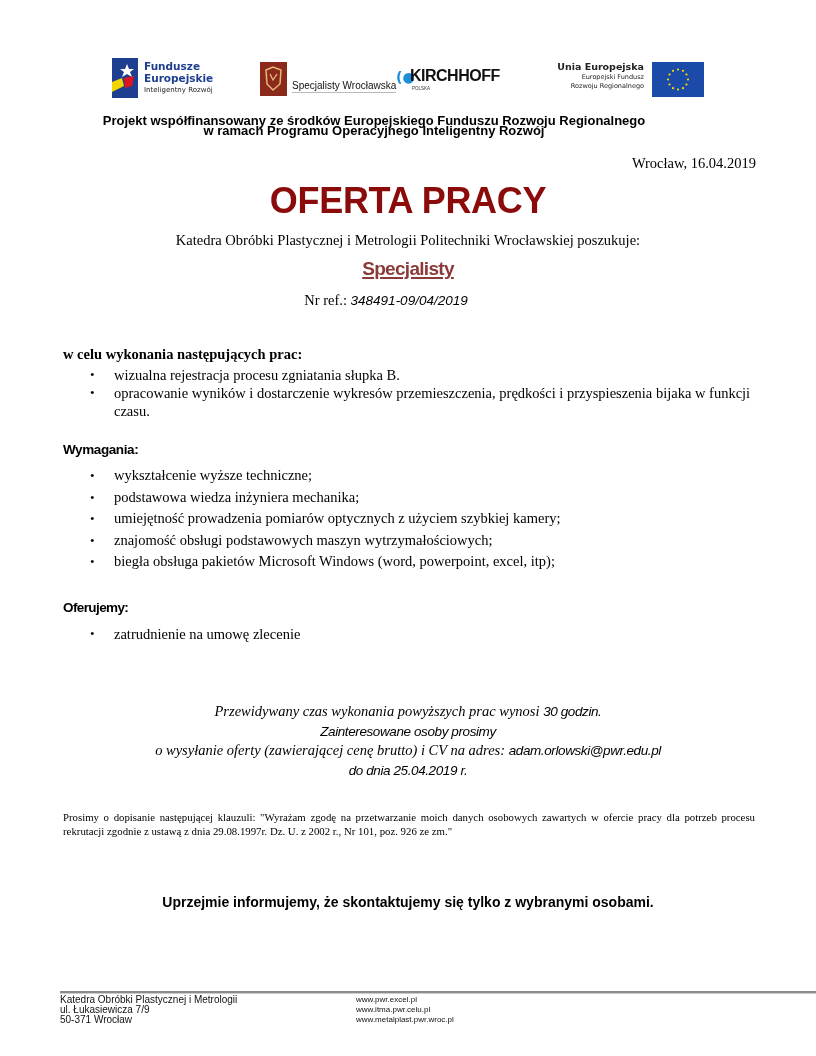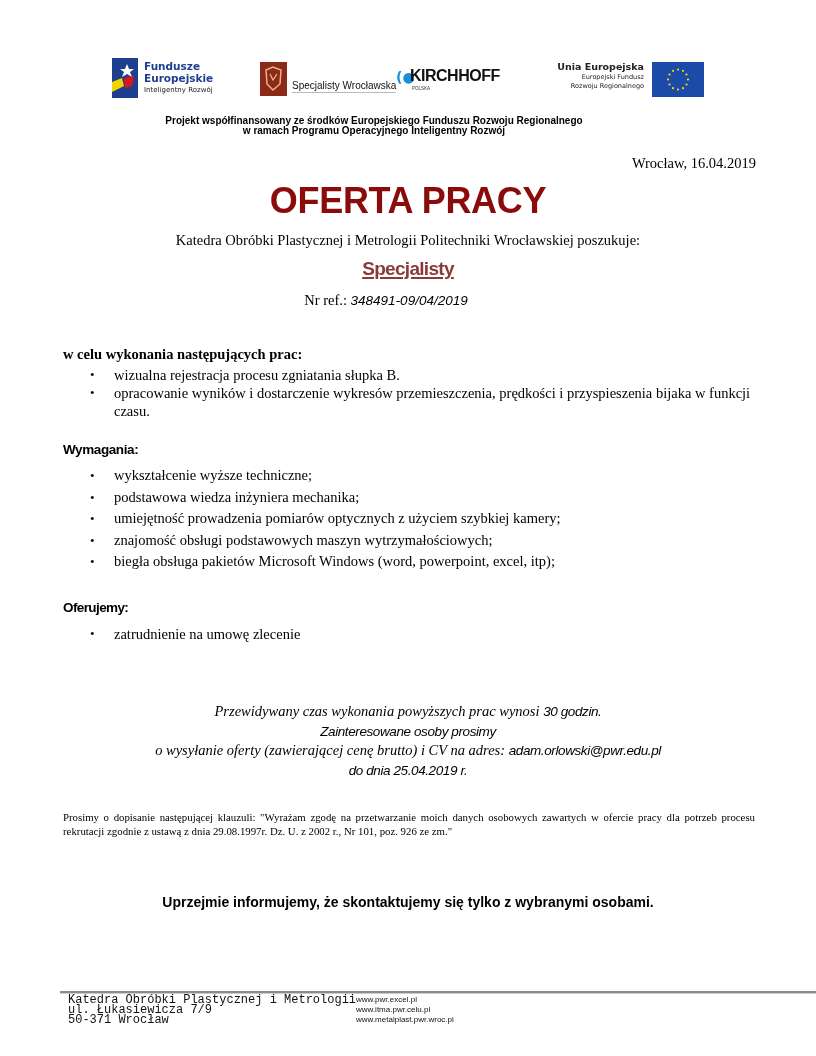--- a/index.html
+++ b/index.html
@@ -22,21 +22,21 @@
   .kirch-mark { position: absolute; left: 0; top: 2px; font-size: 14px; color: #1b8fd8; font-family: "DejaVu Sans", sans-serif; font-weight: bold; }
   .kirch-text { position: absolute; left: 14px; top: 0; font-family: "Liberation Sans", sans-serif; font-weight: bold; font-size: 16px; letter-spacing: -0.5px; color: #111; }
   .kirch-sub { position: absolute; left: 16px; top: 19px; font-family: "Liberation Sans", sans-serif; font-size: 4.5px; color: #333; }
 
   .logo-ue { left: 548px; top: 60px; width: 160px; height: 40px; }
   .ue-text { position: absolute; right: 64px; top: 1px; text-align: right; font-family: "DejaVu Sans", sans-serif; color: #222; white-space: nowrap; }
   .ue-t1 { font-size: 9.5px; font-weight: bold; line-height: 12px; display: block; }
   .ue-t2 { font-size: 6.5px; line-height: 9px; display: block; }
   .eu-flag { position: absolute; right: 4px; top: 2px; width: 52px; height: 35px; background: #1b4aa8; }
 
-  .cofin { left: 0; width: 748px; top: 116px; text-align: center; font-family: "Liberation Sans", sans-serif; font-weight: bold; font-size: 10px; line-height: 10px; }
+  .cofin { left: 0; width: 748px; top: 116px; text-align: center; font-family: "Liberation Sans", sans-serif; font-weight: bold; font-size: 13px; line-height: 10px; }
 
   .date { right: 60px; top: 155px; font-size: 14.5px; }
   .title { left: 0; width: 816px; top: 180px; text-align: center; font-family: "Liberation Sans", sans-serif; font-weight: bold; font-size: 36px; color: #8b0a0a; letter-spacing: -0.3px; }
   .dept { left: 0; width: 816px; top: 232px; text-align: center; font-size: 14.5px; }
   .position { left: 0; width: 816px; top: 258px; text-align: center; font-family: "Liberation Sans", sans-serif; font-weight: bold; font-size: 19px; color: #8b3a3a; letter-spacing: -0.7px; }
   .position span { text-decoration: underline; text-decoration-thickness: 2px; text-underline-offset: 2px; }
   .ref { left: 0; width: 772px; top: 292px; text-align: center; font-size: 14.5px; }
   .ref .rv { font-family: "Liberation Sans", sans-serif; font-style: italic; font-size: 13.5px; }
 
   .sec-tasks { left: 63px; top: 346px; font-size: 14.5px; font-weight: bold; }
@@ -53,21 +53,21 @@
   .offers { left: 88px; top: 625px; width: 680px; }
 
   .closing { left: 0; width: 816px; top: 702px; text-align: center; font-size: 14.5px; line-height: 18.5px; }
   .closing .it { font-style: italic; }
   .closing .sans { font-family: "Liberation Sans", sans-serif; font-style: italic; font-size: 13.5px; letter-spacing: -0.4px; }
 
   .clause { left: 63px; width: 692px; top: 810px; font-size: 10.8px; line-height: 14px; text-align: justify; text-align-last: left; }
   .notice { left: 0; width: 816px; top: 894px; text-align: center; font-family: "Liberation Sans", sans-serif; font-weight: bold; font-size: 14px; }
 
   .footer-line { left: 60px; width: 756px; top: 991px; height: 2px; background: #8c8c8c; border-bottom: 1px solid #ccc; }
-  .footer-left { left: 68px; top: 995px; font-family: Liberation Mono, monospace; font-size: 12px; line-height: 10px; color: #111; }
+  .footer-left { left: 60px; top: 995px; font-family: Liberation Sans, sans-serif; font-size: 10px; line-height: 10px; color: #111; }
   .footer-right { left: 356px; top: 995px; font-family: "Liberation Sans", sans-serif; font-size: 8px; line-height: 10px; color: #111; }
   .footer-left span, .footer-right span { display: block; }
 </style>
 </head>
 <body>
 
 <div class="abs logo-fe">
   <div class="fe-mark">
     <svg width="26" height="40" viewBox="0 0 26 40">
       <rect width="26" height="40" fill="#1e3f8f"></rect>

